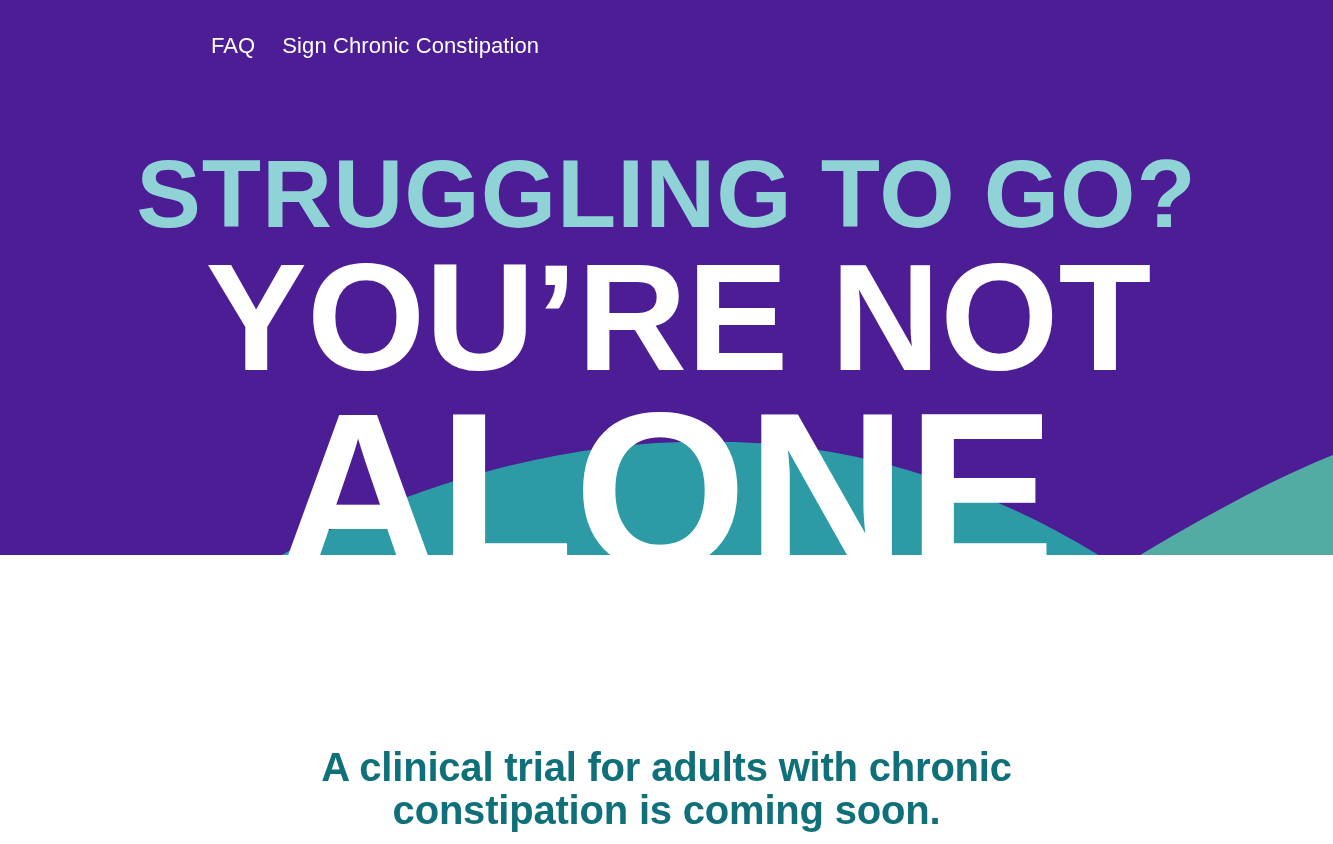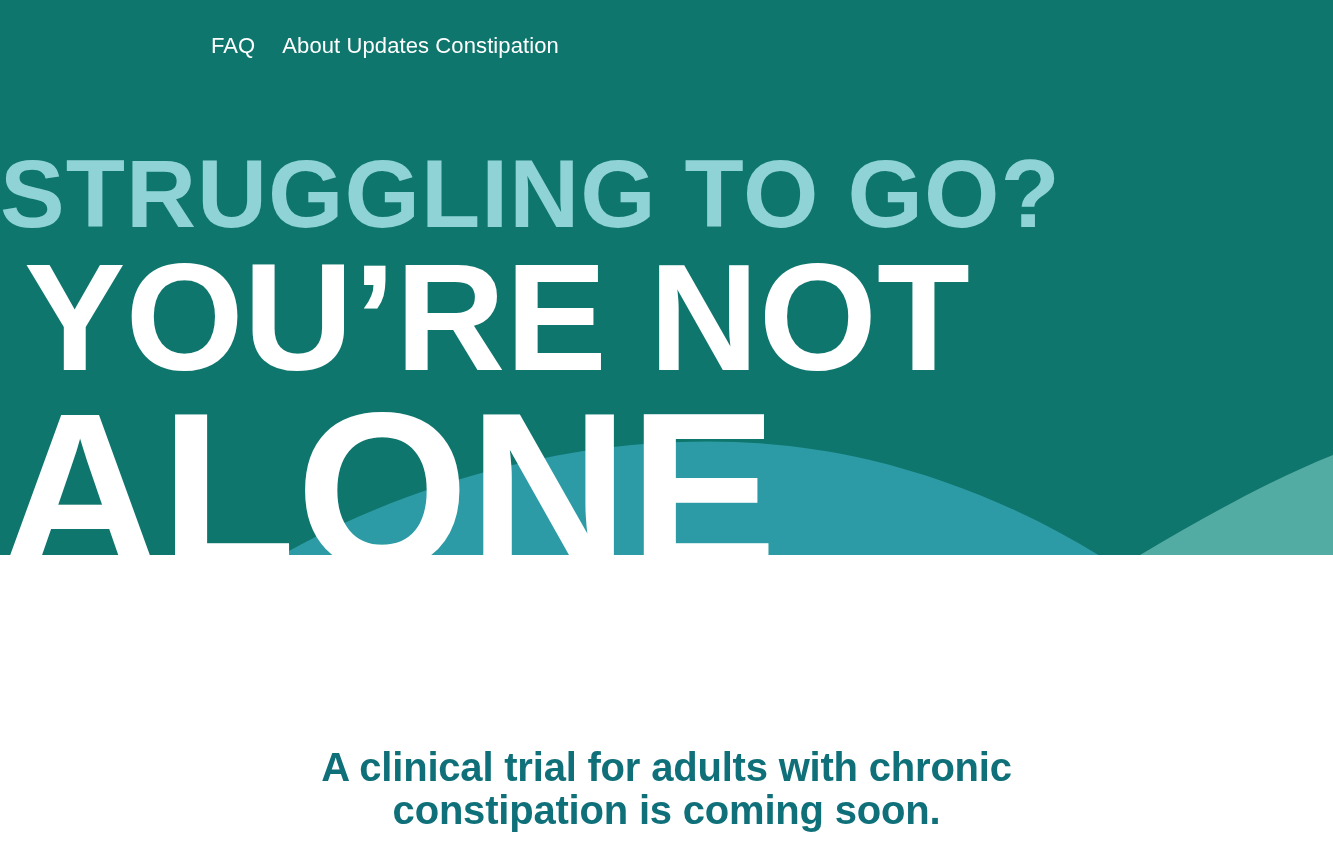--- a/index.html
+++ b/index.html
@@ -14,21 +14,21 @@
     position:relative;
     width:1333px; height:844px;
     background:#ffffff;
   }
 
   
   .hero {
     position:absolute;
     left:0; top:0;
     width:1333px; height:555px;
-    background:#0f766e;
+    background:#4c1d95;
     overflow:hidden;
   }
   .hero-waves {
     position:absolute;
     left:0; top:0;
     width:1333px; height:729px;
     display:block;
   }
 
   
@@ -86,20 +86,21 @@
     justify-content:center;
     white-space:nowrap;
   }
 
   
   .headline {
     position:absolute;
     left:0; top:142px;
     width:1333px;
     z-index:4;
+    text-align:center;
     font-weight:700;
     text-transform:uppercase;
   }
   .hl-line1 {
     display:block;
     color:#8fd3d6;
     font-size:97px;
     line-height:104px;
     letter-spacing:1px;
     white-space:nowrap;
@@ -155,21 +156,21 @@
       <path d="M0,585 C120,572 260,588 400,628 C560,674 720,712 900,729 L0,729 Z" fill="#a3d7d7"></path>
 
       <path d="M1333,455 C1240,492 1130,560 1010,635 C930,684 860,714 790,729 L1333,729 Z" fill="#53aca4"></path>
 
       <path d="M0,729 C70,690 160,620 300,545 C470,455 680,415 870,460 C1020,496 1140,572 1230,654 C1268,688 1303,714 1333,729 Z" fill="#2c9ba5"></path>
     </svg>
 
     <nav class="nav">
       <div class="nav-links">
         <a class="nav-link" href="#">FAQ</a>
-        <a class="nav-link" href="#">About Updates Constipation</a>
+        <a class="nav-link" href="#">Sign Chronic Constipation</a>
       </div>
     </nav>
 
     <h1 class="headline">
       <span class="hl-line1">STRUGGLING TO GO?</span>
       <span class="hl-line2">YOU’RE NOT</span>
       <span class="hl-line3">ALONE</span>
     </h1>
 
   </div>

